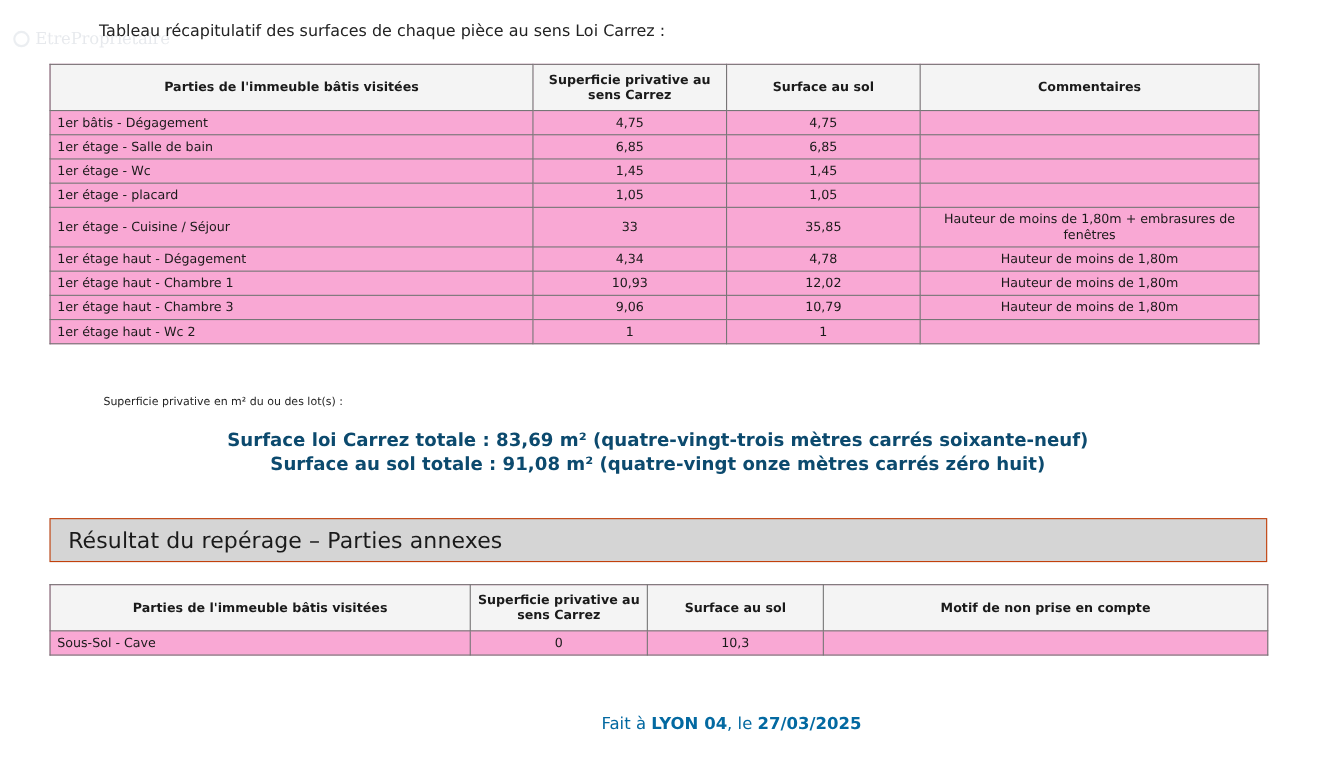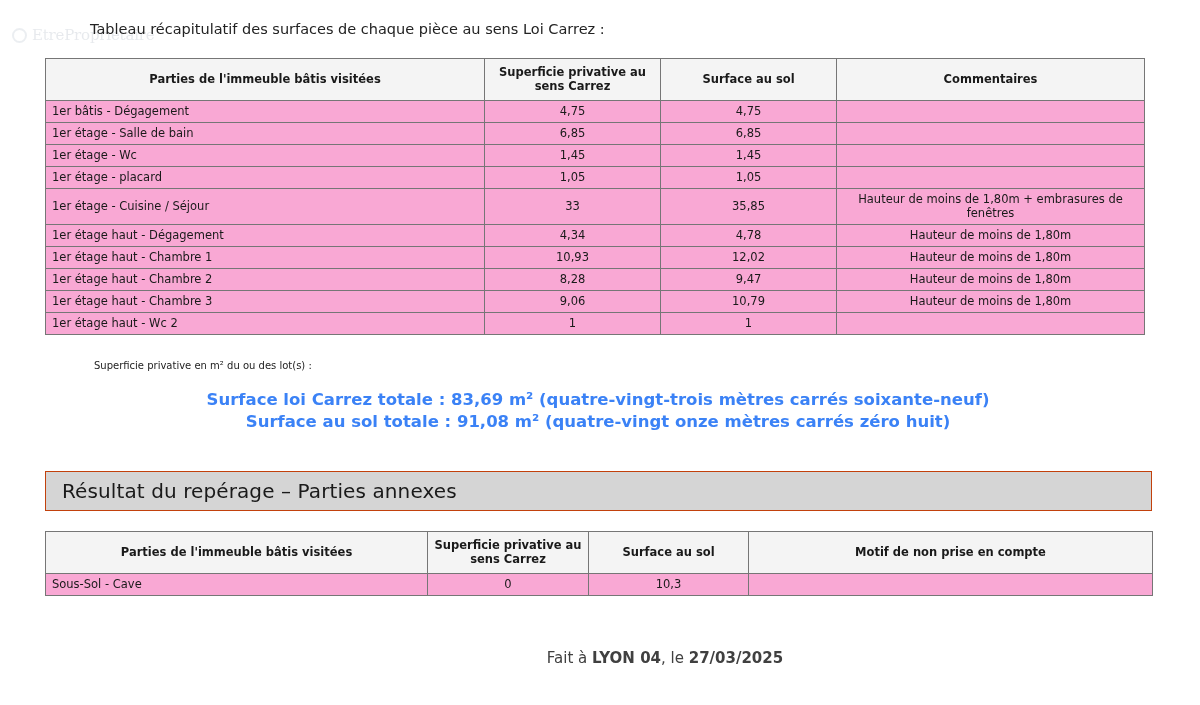--- a/index.html
+++ b/index.html
@@ -116,21 +116,21 @@
   }
   .totals {
     position: absolute;
     left: 0;
     top: 389px;
     width: 1196px;
     text-align: center;
     font-size: 16.5px;
     font-weight: 700;
     line-height: 1.34;
-    color: #3b82f6;
+    color: #0c4a6e;
   }
   .totals .t-line { display: block; }
 
   
   .section-band {
     position: absolute;
     left: 45px;
     top: 471px;
     width: 1107px;
     height: 40px;
@@ -162,21 +162,21 @@
   .table2 tbody td { height: 25px; }
 
   
   .footer-line {
     position: absolute;
     left: 0;
     top: 649px;
     width: 1200px;
     text-align: center;
     font-size: 15px;
-    color: #404040;
+    color: #0369a1;
   }
   .footer-line .strong { font-weight: 700; }
   .footer-inner { display: inline-block; margin-left: 130px; }
 </style>
 </head>
 <body>
 
 <div class="page">
 
   <div class="watermark">
@@ -239,26 +239,20 @@
             <td class="c-num">4,78</td>
             <td class="c-note">Hauteur de moins de 1,80m</td>
           </tr>
           <tr>
             <td class="c-name">1er étage haut - Chambre 1</td>
             <td class="c-num">10,93</td>
             <td class="c-num">12,02</td>
             <td class="c-note">Hauteur de moins de 1,80m</td>
           </tr>
           <tr>
-            <td class="c-name">1er étage haut - Chambre 2</td>
-            <td class="c-num">8,28</td>
-            <td class="c-num">9,47</td>
-            <td class="c-note">Hauteur de moins de 1,80m</td>
-          </tr>
-          <tr>
             <td class="c-name">1er étage haut - Chambre 3</td>
             <td class="c-num">9,06</td>
             <td class="c-num">10,79</td>
             <td class="c-note">Hauteur de moins de 1,80m</td>
           </tr>
           <tr>
             <td class="c-name">1er étage haut - Wc 2</td>
             <td class="c-num">1</td>
             <td class="c-num">1</td>
             <td class="c-note"></td>

